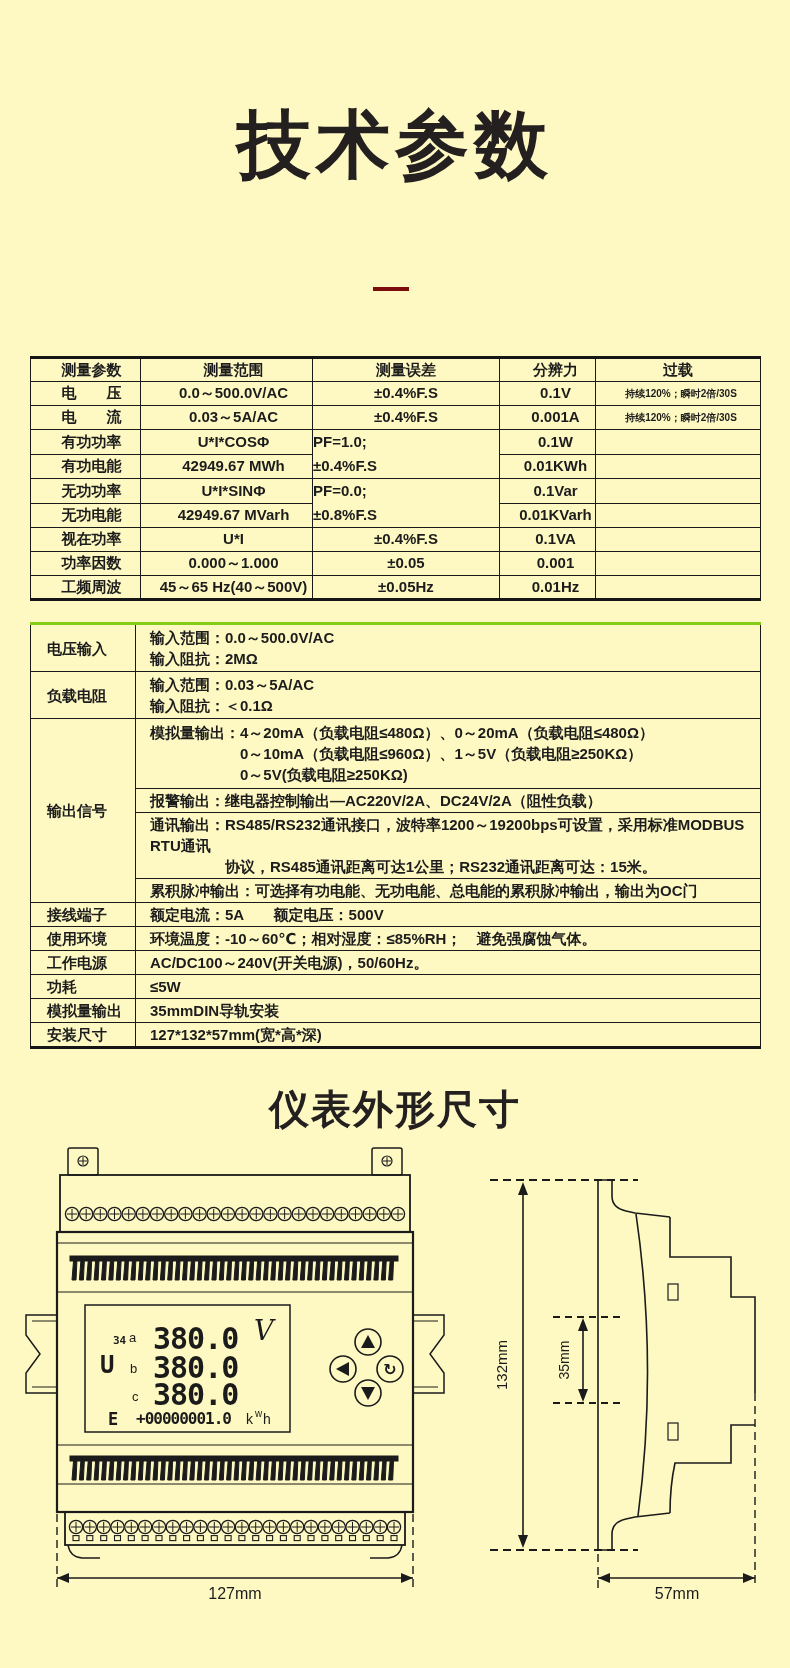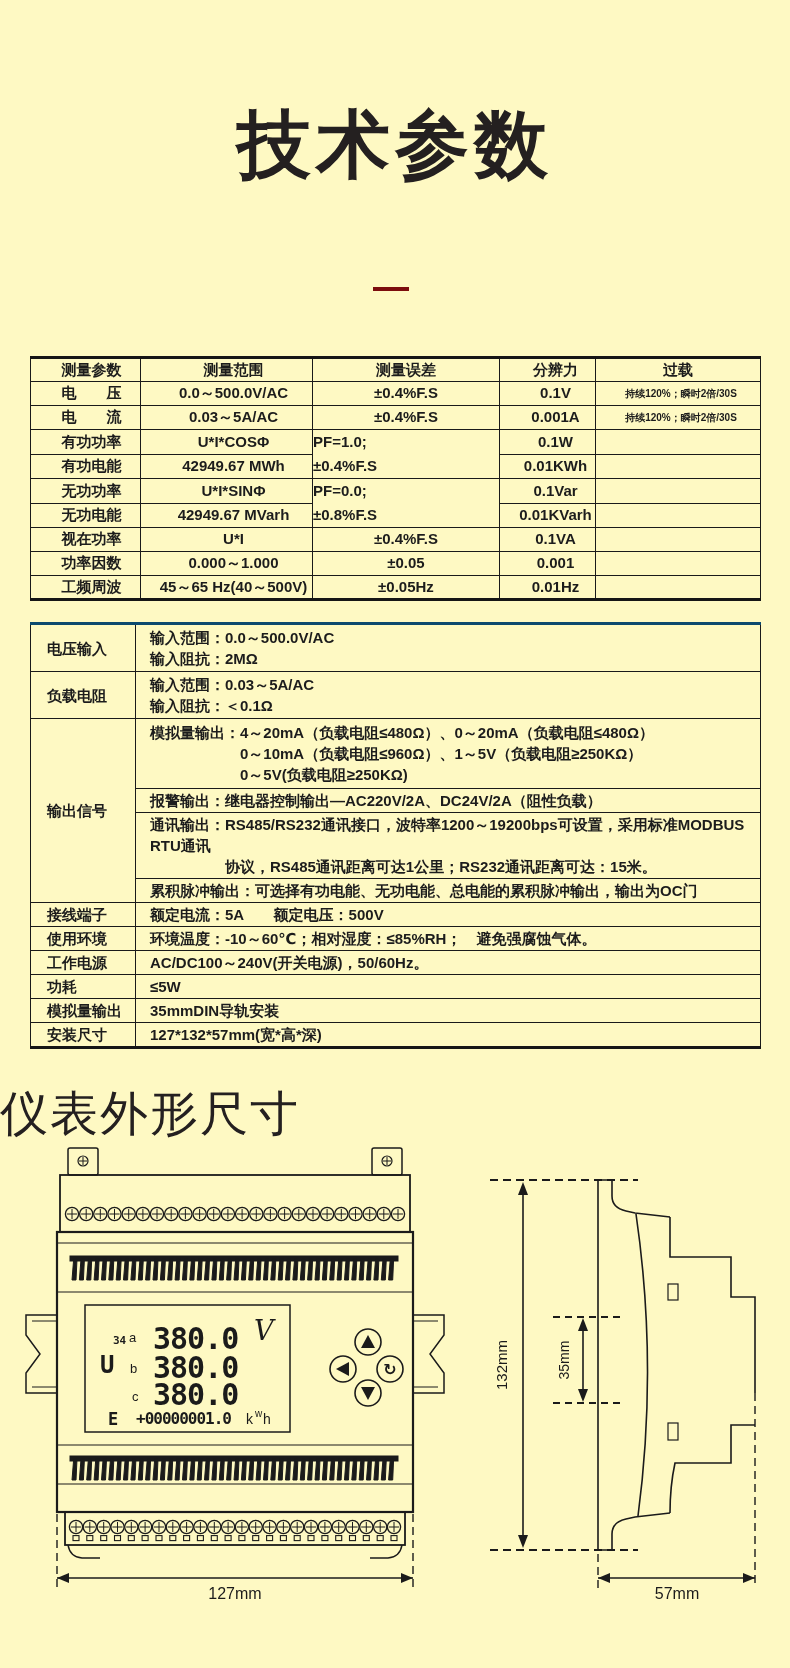--- a/index.html
+++ b/index.html
@@ -13,29 +13,29 @@
   table{border-collapse:collapse;table-layout:fixed;position:absolute;background:transparent}
   .t1{left:30px;top:356px;width:730px;border-top:3px solid #161616;border-bottom:3px solid #161616}
   .t1 th,.t1 td{border:1px solid #1a1a1a;font-size:15px;font-weight:700;height:24px;
         line-height:1.1;text-align:center;padding:0 2px 0 14px;white-space:nowrap;overflow:hidden}
   .t1 .c2{padding-left:16px}
   .t1 .cc{text-align:center;padding:0}
   .t1 .c4{padding-left:18px}
   .t1 .c5{font-size:10px;padding-left:8px}
   .t1 .merged div{height:24px;line-height:24px;text-align:left}
 
-  .t2{left:30px;top:622px;width:730px;border-top:3px solid #0c4a6e;border-bottom:3px solid #161616}
+  .t2{left:30px;top:622px;width:730px;border-top:3px solid #84cc16;border-bottom:3px solid #161616}
   .t2 td{border:1px solid #1a1a1a;font-size:15px;font-weight:700;vertical-align:middle;
         padding:1px 6px 1px 14px;line-height:21px;white-space:pre-wrap}
   .t2 .lbl{padding-left:16px;white-space:nowrap}
   .h48{height:48px}.h47{height:47px}.h70{height:70px}.h23{height:23px}.h42{height:42px}
   .h22{height:22px}.h24{height:24px}
 
-  .sec-title{position:absolute;top:1086px;left:0;width:100%;
-        font-size:48px;font-weight:400;letter-spacing:2px;color:#242020;line-height:1.15}
+  .sec-title{position:absolute;top:1086px;left:0;width:100%;text-align:center;
+        font-size:40px;font-weight:700;letter-spacing:2px;color:#242020;line-height:1.15}
 
   .drawing{position:absolute;left:20px;top:1140px}
   .seg{font-family:"DejaVu Sans Mono","Liberation Mono",monospace;font-weight:bold}
   .lbltxt{font-family:"Liberation Sans","DejaVu Sans",sans-serif}
 </style>
 </head>
 <body>
 
 <div class="page">
 

